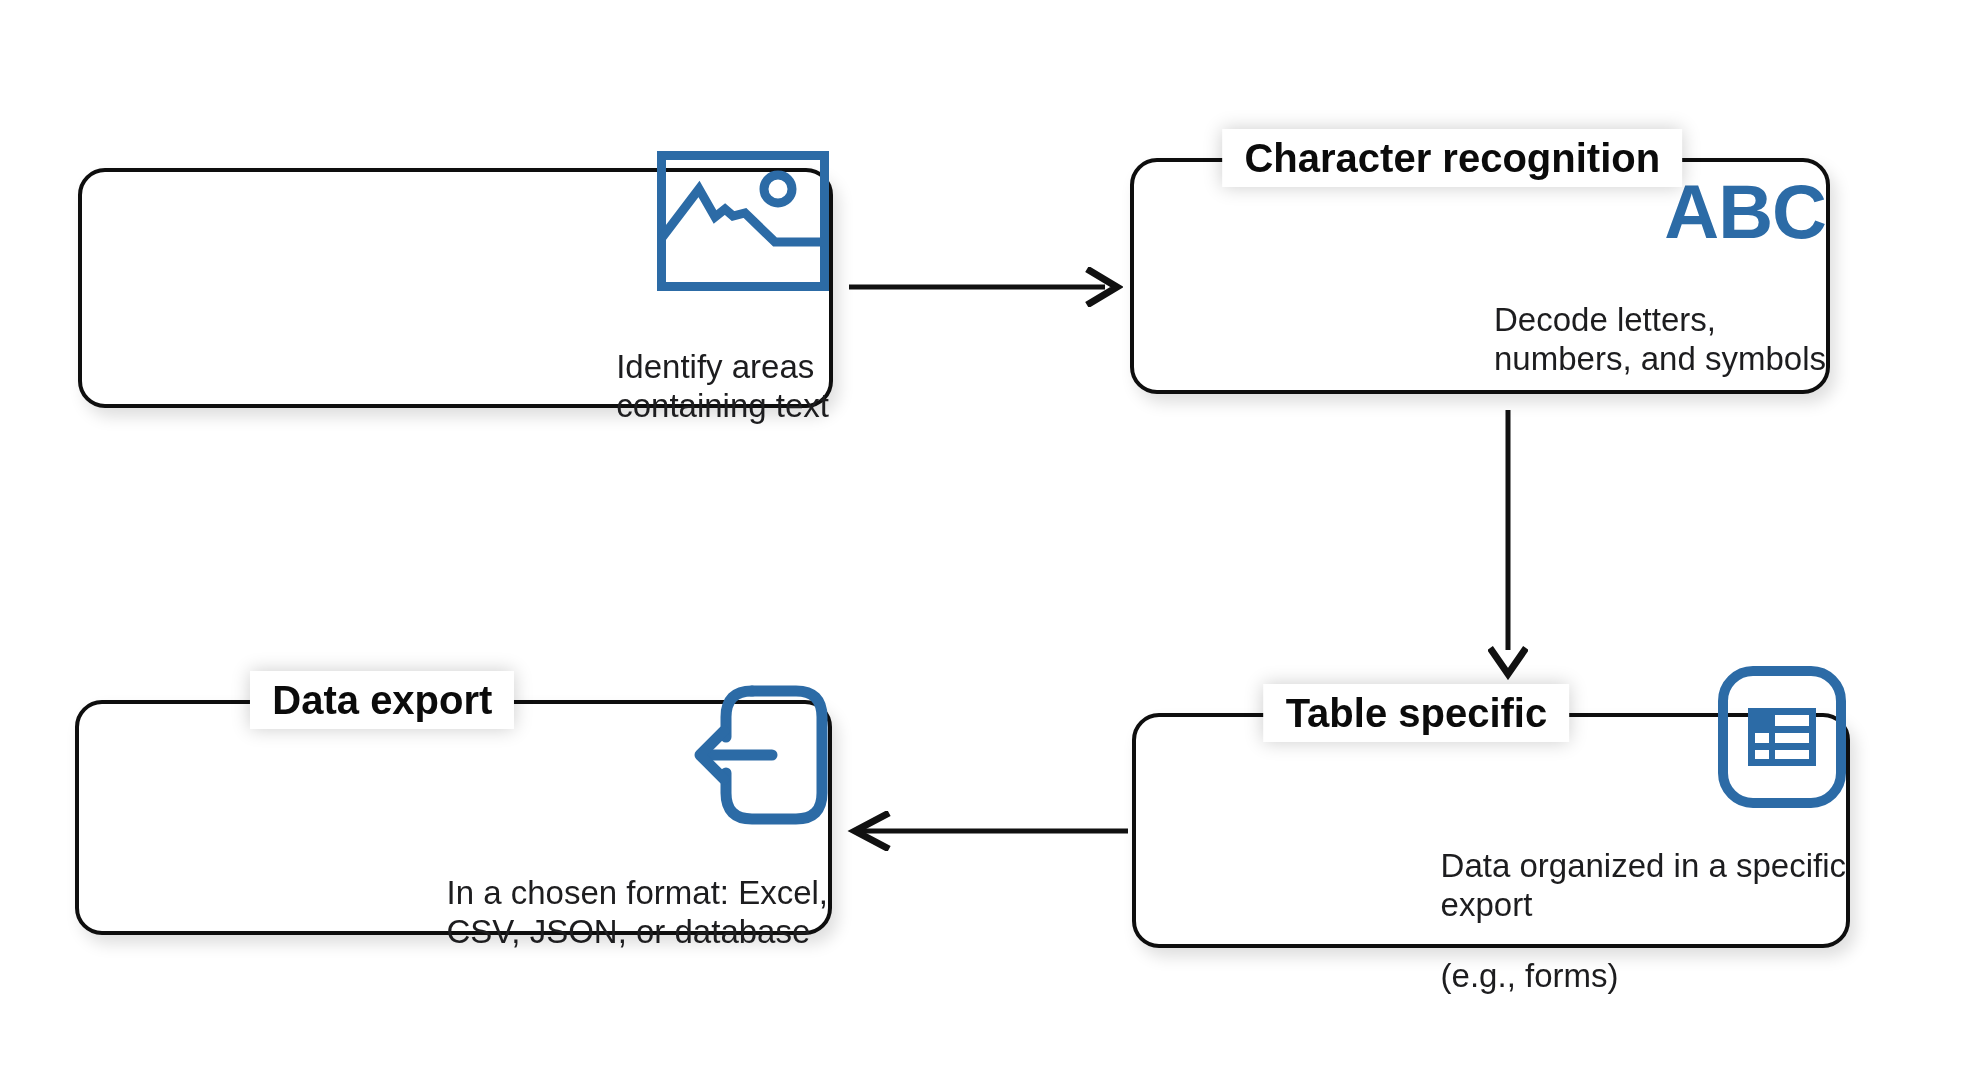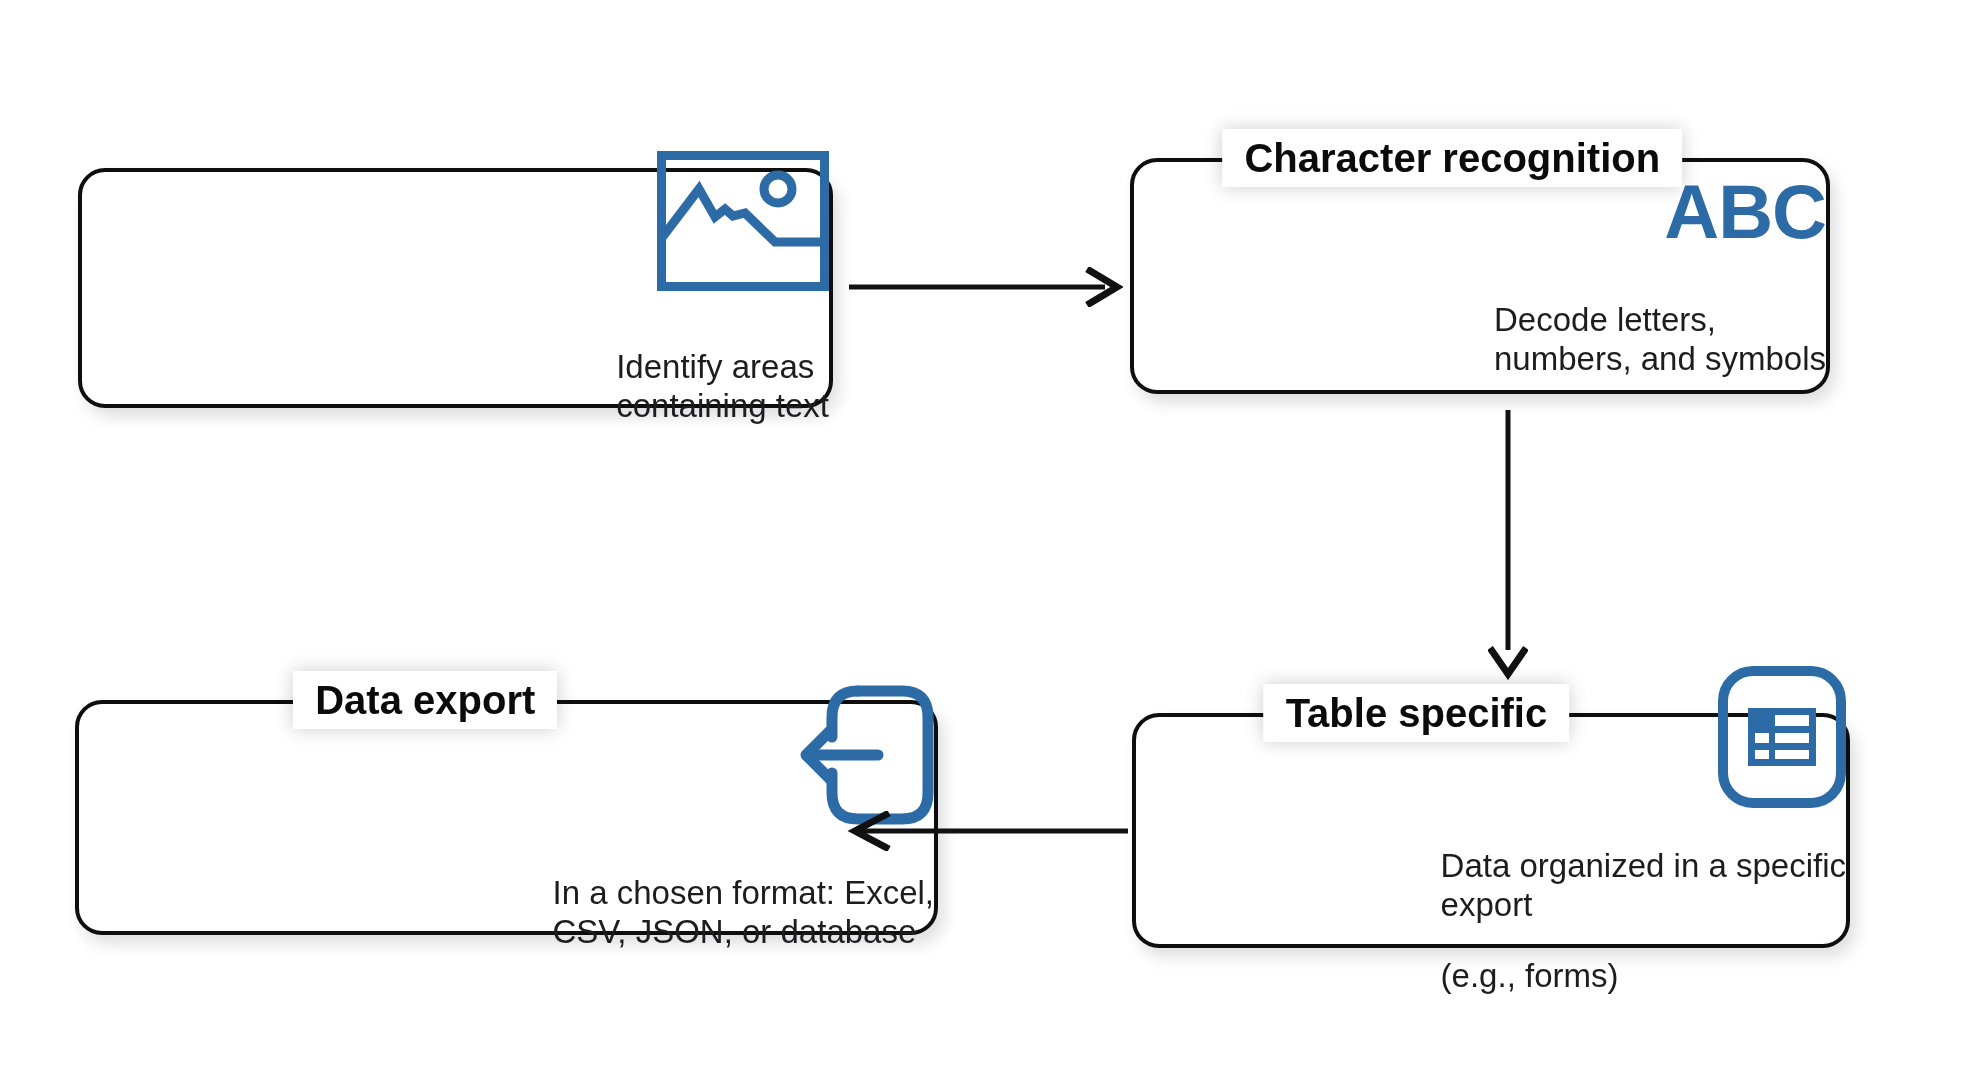--- a/index.html
+++ b/index.html
@@ -106,21 +106,21 @@
         <rect class="white-fill" x="57" y="84" width="34" height="9"></rect>
       </svg>
       <div class="node-text">
         <div class="line">Data organized in a specific</div>
         <div class="line">export</div>
         <div class="note">(e.g., forms)</div>
       </div>
     </div>
   </div>
 
-  <div class="node" style="left:75px; top:700px; width:863px; height:235px;">
+  <div class="node" style="left:75px; top:700px; width:757px; height:235px;">
     <div class="node-title" style="left:40.5%;">Data export</div>
     <div class="node-body" style="padding-left:22px; gap:48px;">
       <svg class="icon-svg" width="134" height="140" viewBox="0 0 134 140">
         <path class="blue-stroke" stroke-width="11" stroke-linecap="round" d="M58 6 H102 Q128 6 128 32 V108 Q128 134 102 134 H58 Q32 134 32 108 V88"></path>
         <path class="blue-stroke" stroke-width="11" stroke-linecap="round" d="M32 52 V32 Q32 6 58 6"></path>
         <path class="blue-stroke" stroke-width="11" stroke-linecap="round" d="M78 70 H10"></path>
         <path class="blue-stroke" stroke-width="11" stroke-linecap="round" stroke-linejoin="round" d="M30 46 L6 70 L30 94"></path>
       </svg>
       <div class="node-text">
         <div class="line">In a chosen format: Excel,</div>

